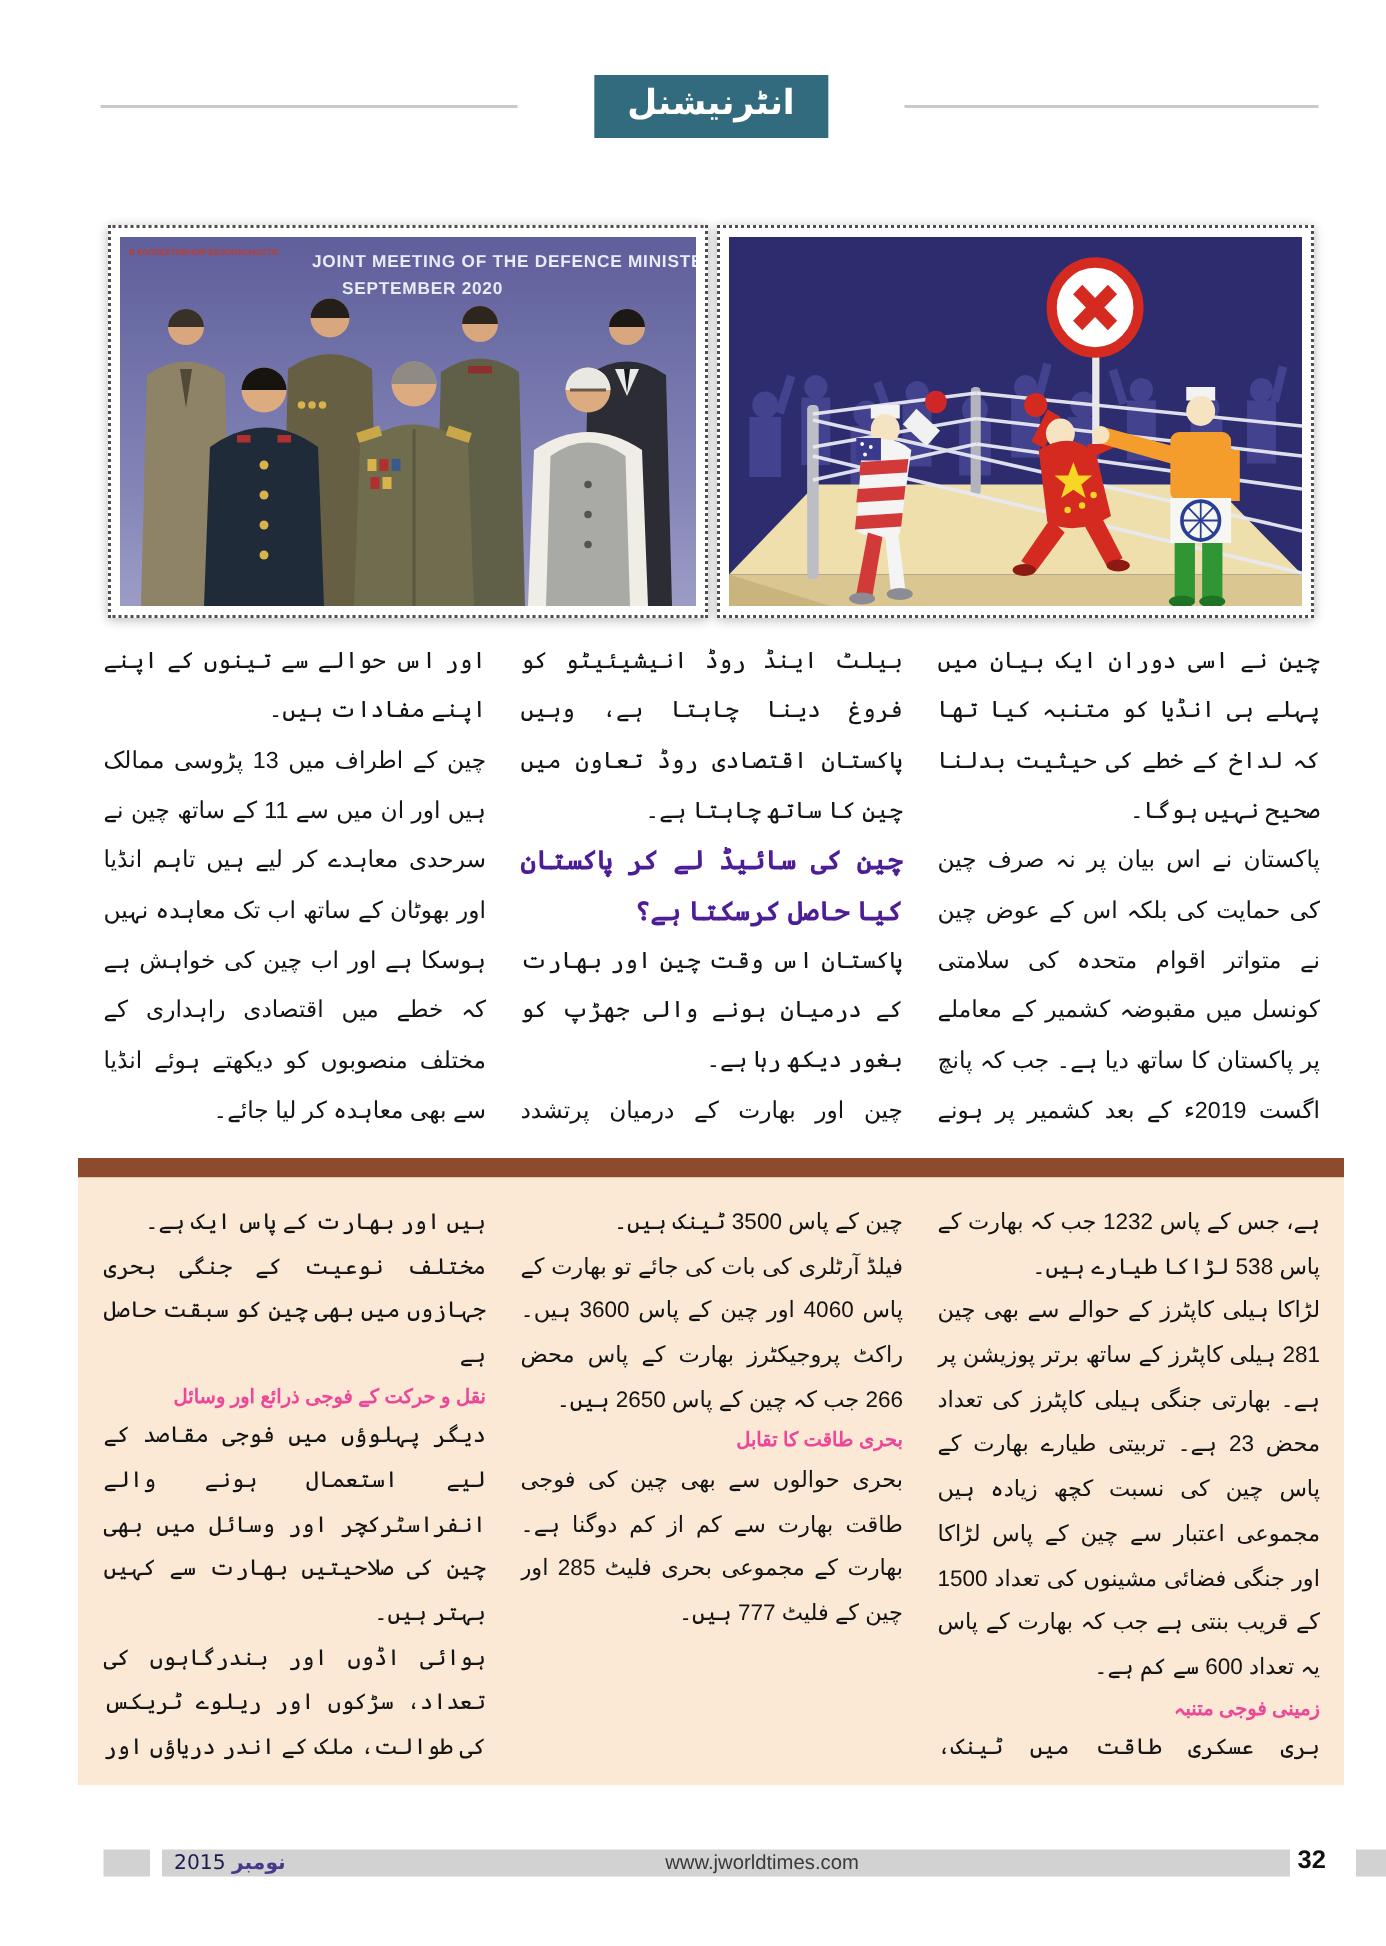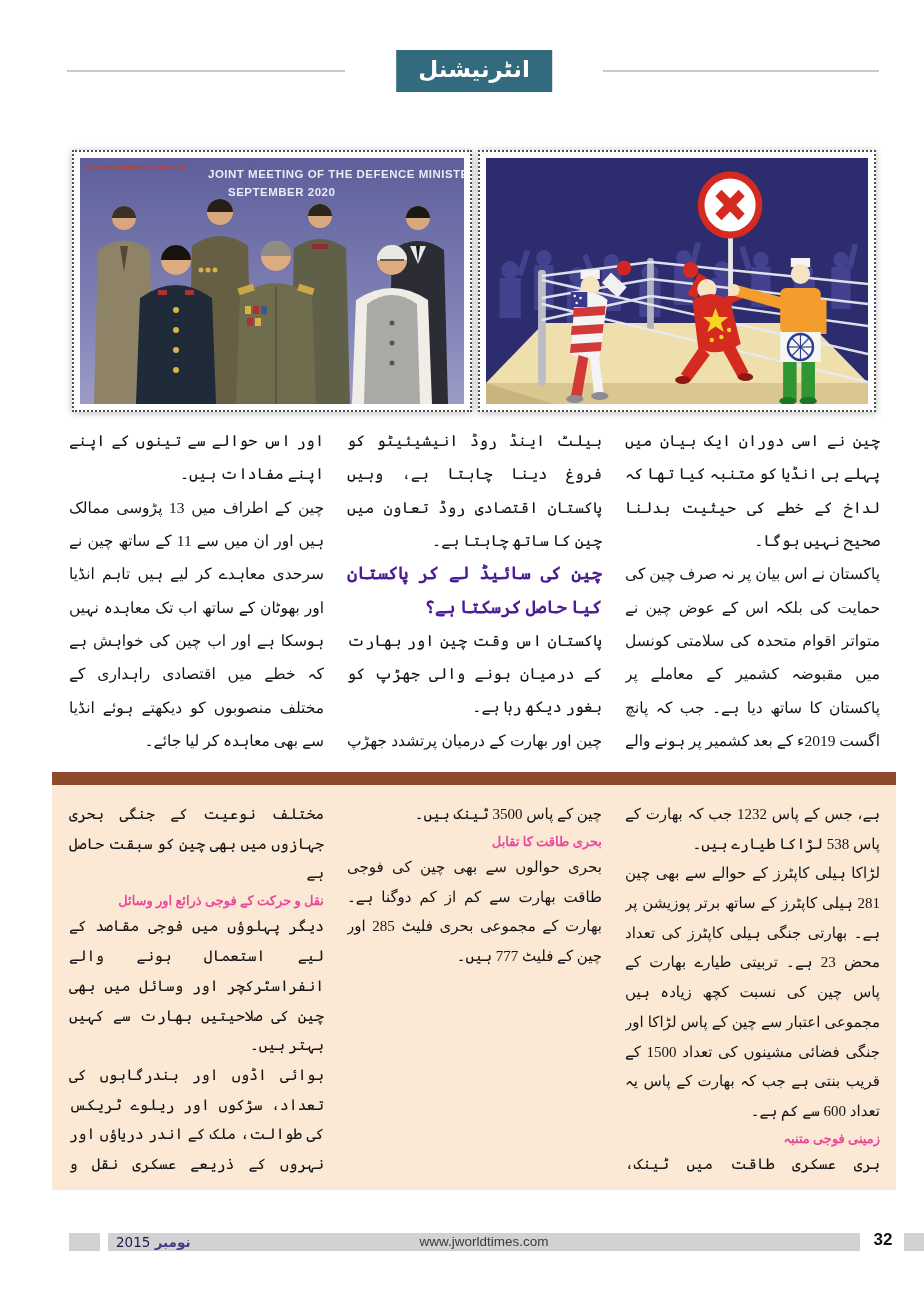--- a/index.html
+++ b/index.html
@@ -16,41 +16,41 @@
   
   .stamp{position:absolute;top:150px;background:#ffffff;padding:6px;border:2px dotted #4e4e4e;
          box-shadow:0 1px 7px rgba(0,0,0,.28);}
   .stamp svg{display:block;}
   .stamp.left{left:60px;}
   .stamp.right{left:466px;}
   
   .cols{position:absolute;left:57px;width:811px;display:flex;direction:rtl;}
   .cols.article{top:424px;height:338px;overflow:hidden;}
   .col{width:255px;margin-left:23px;direction:rtl;text-align:justify;text-align-last:right;
-       font-family:Liberation Serif, serif;font-size:15.5px;line-height:2.15;color:#141414;overflow:hidden;}
+       font-family:Liberation Sans, sans-serif;font-size:15.5px;line-height:2.15;color:#141414;overflow:hidden;}
   .col:last-child{margin-left:0;}
   .u-p{margin:0;}
   .article .u-h{color:#4c1d95;font-weight:bold;font-size:17.5px;line-height:1.9;}
   
   .divider-bar{position:absolute;top:772px;left:40px;width:844px;height:13px;background:#8d4a2d;}
   .tan-box{position:absolute;top:785px;left:40px;width:844px;height:405px;background:#fbe9d6;}
   .cols.compare{top:800px;height:376px;}
   .compare .col{font-size:15px;line-height:1.98;}
   .compare .u-h{color:#ec4899;font-weight:bold;font-size:13px;line-height:1.8;}
   
   .foot-sq{position:absolute;top:1233px;height:18px;background:#d2d2d2;}
   .foot-sq.l{left:57px;width:31px;}
   .foot-sq.r{left:892px;width:28px;}
   .foot-bar{position:absolute;top:1233px;left:96px;width:752px;height:18px;background:#d2d2d2;}
   .foot-date{position:absolute;top:1233px;left:104px;height:18px;line-height:18px;
              font-family:"DejaVu Sans",sans-serif;font-size:13.5px;direction:rtl;color:#1b1b4d;}
   .foot-date .m{color:#453a8a;font-weight:bold;}
   .foot-site{position:absolute;top:1233px;left:96px;width:752px;height:18px;line-height:18px;
-             text-align:center;font-size:13.5px;color:#3a3a3a;}
-  .foot-page{position:absolute;top:1230px;left:853px;width:36px;text-align:center;
+             text-align:center;font-size:13.5px;color:#3a3a3a;padding-left:24px;}
+  .foot-page{position:absolute;top:1230px;left:853px;width:36px;text-align:left;
              font-size:17px;font-weight:bold;color:#111111;}
 </style>
 </head>
 <body>
 
 <div class="page">
 
   <div class="hdr">
     <div class="hdr-line l"></div>
     <div class="hdr-line r"></div>
@@ -265,24 +265,26 @@
   <div class="tan-box"></div>
   <div class="cols compare">
     <div class="col">
         <div class="u-p">ہے، جس کے پاس 1232 جب کہ بھارت کے پاس 538 لڑاکا طیارے ہیں۔</div>
         <div class="u-p">لڑاکا ہیلی کاپٹرز کے حوالے سے بھی چین 281 ہیلی کاپٹرز کے ساتھ برتر پوزیشن پر ہے۔ بھارتی جنگی ہیلی کاپٹرز کی تعداد محض 23 ہے۔ تربیتی طیارے بھارت کے پاس چین کی نسبت کچھ زیادہ ہیں مجموعی اعتبار سے چین کے پاس لڑاکا اور جنگی فضائی مشینوں کی تعداد 1500 کے قریب بنتی ہے جب کہ بھارت کے پاس یہ تعداد 600 سے کم ہے۔</div>
         <div class="u-h">زمینی فوجی متنبہ</div>
         <div class="u-p">بری عسکری طاقت میں ٹینک، آرٹلری، آرمڈ گاڑیاں اور میزائل کلیدی اہمیت کے حامل سمجھے جاتے ہیں۔</div>
       </div>
     <div class="col">
         <div class="u-p">چین کے پاس 3500 ٹینک ہیں۔</div>
+        <div class="u-p">فیلڈ آرٹلری کی بات کی جائے تو بھارت کے پاس 4060 اور چین کے پاس 3600 ہیں۔ راکٹ پروجیکٹرز بھارت کے پاس محض 266 جب کہ چین کے پاس 2650 ہیں۔</div>
         <div class="u-h">بحری طاقت کا تقابل</div>
         <div class="u-p">بحری حوالوں سے بھی چین کی فوجی طاقت بھارت سے کم از کم دوگنا ہے۔ بھارت کے مجموعی بحری فلیٹ 285 اور چین کے فلیٹ 777 ہیں۔</div>
       </div>
     <div class="col">
+        <div class="u-p">ہیں اور بھارت کے پاس ایک ہے۔</div>
         <div class="u-p">مختلف نوعیت کے جنگی بحری جہازوں میں بھی چین کو سبقت حاصل ہے</div>
         <div class="u-h">نقل و حرکت کے فوجی ذرائع اور وسائل</div>
         <div class="u-p">دیگر پہلوؤں میں فوجی مقاصد کے لیے استعمال ہونے والے انفراسٹرکچر اور وسائل میں بھی چین کی صلاحیتیں بھارت سے کہیں بہتر ہیں۔</div>
         <div class="u-p">ہوائی اڈوں اور بندرگاہوں کی تعداد، سڑکوں اور ریلوے ٹریکس کی طوالت، ملک کے اندر دریاؤں اور نہروں کے ذریعے عسکری نقل و حرکت، ملک میں تیل کی پیداوار اور ریزرو جیسے معاملات، ان سب حوالوں سے چین کو برتری حاصل ہے۔</div>
       </div>
   </div>
 
   <div class="foot-sq l"></div>
   <div class="foot-bar"></div>
   <div class="foot-date">

